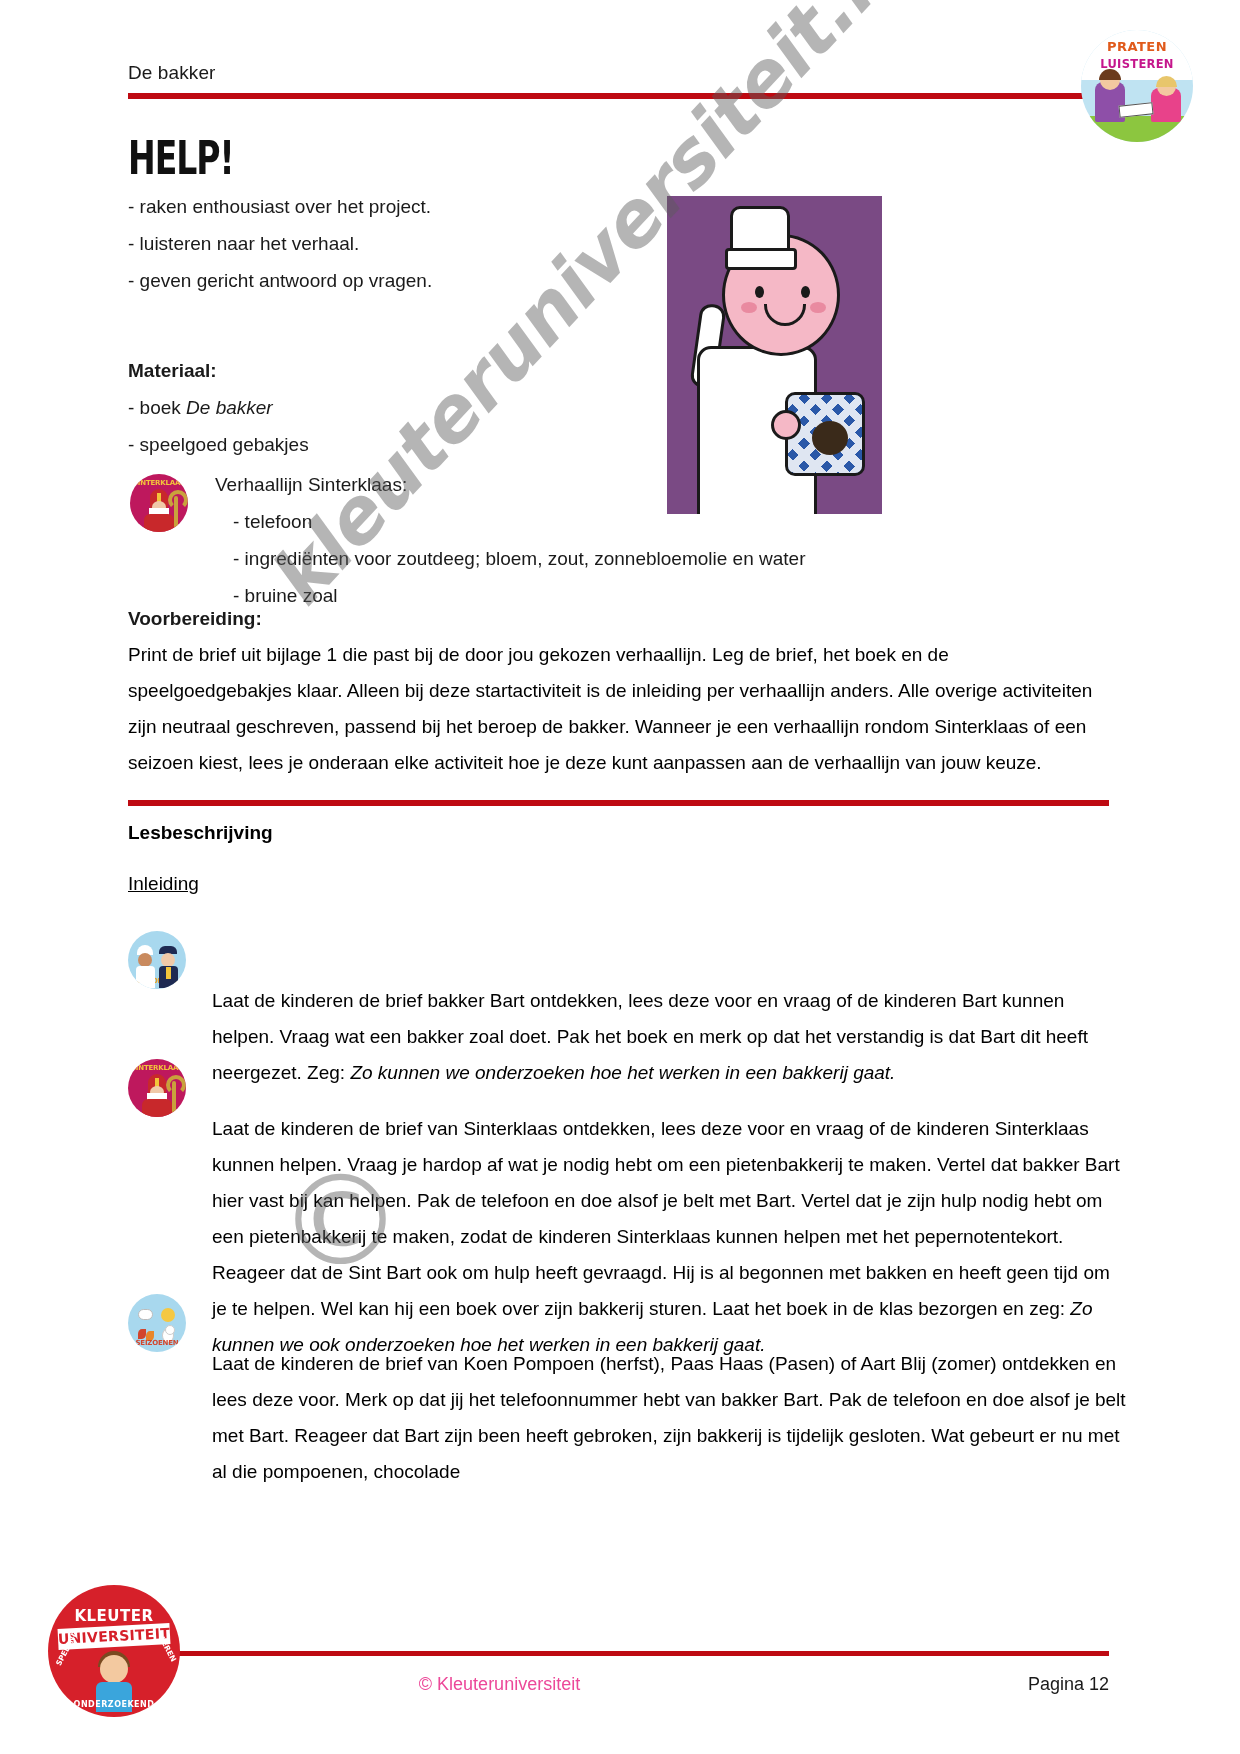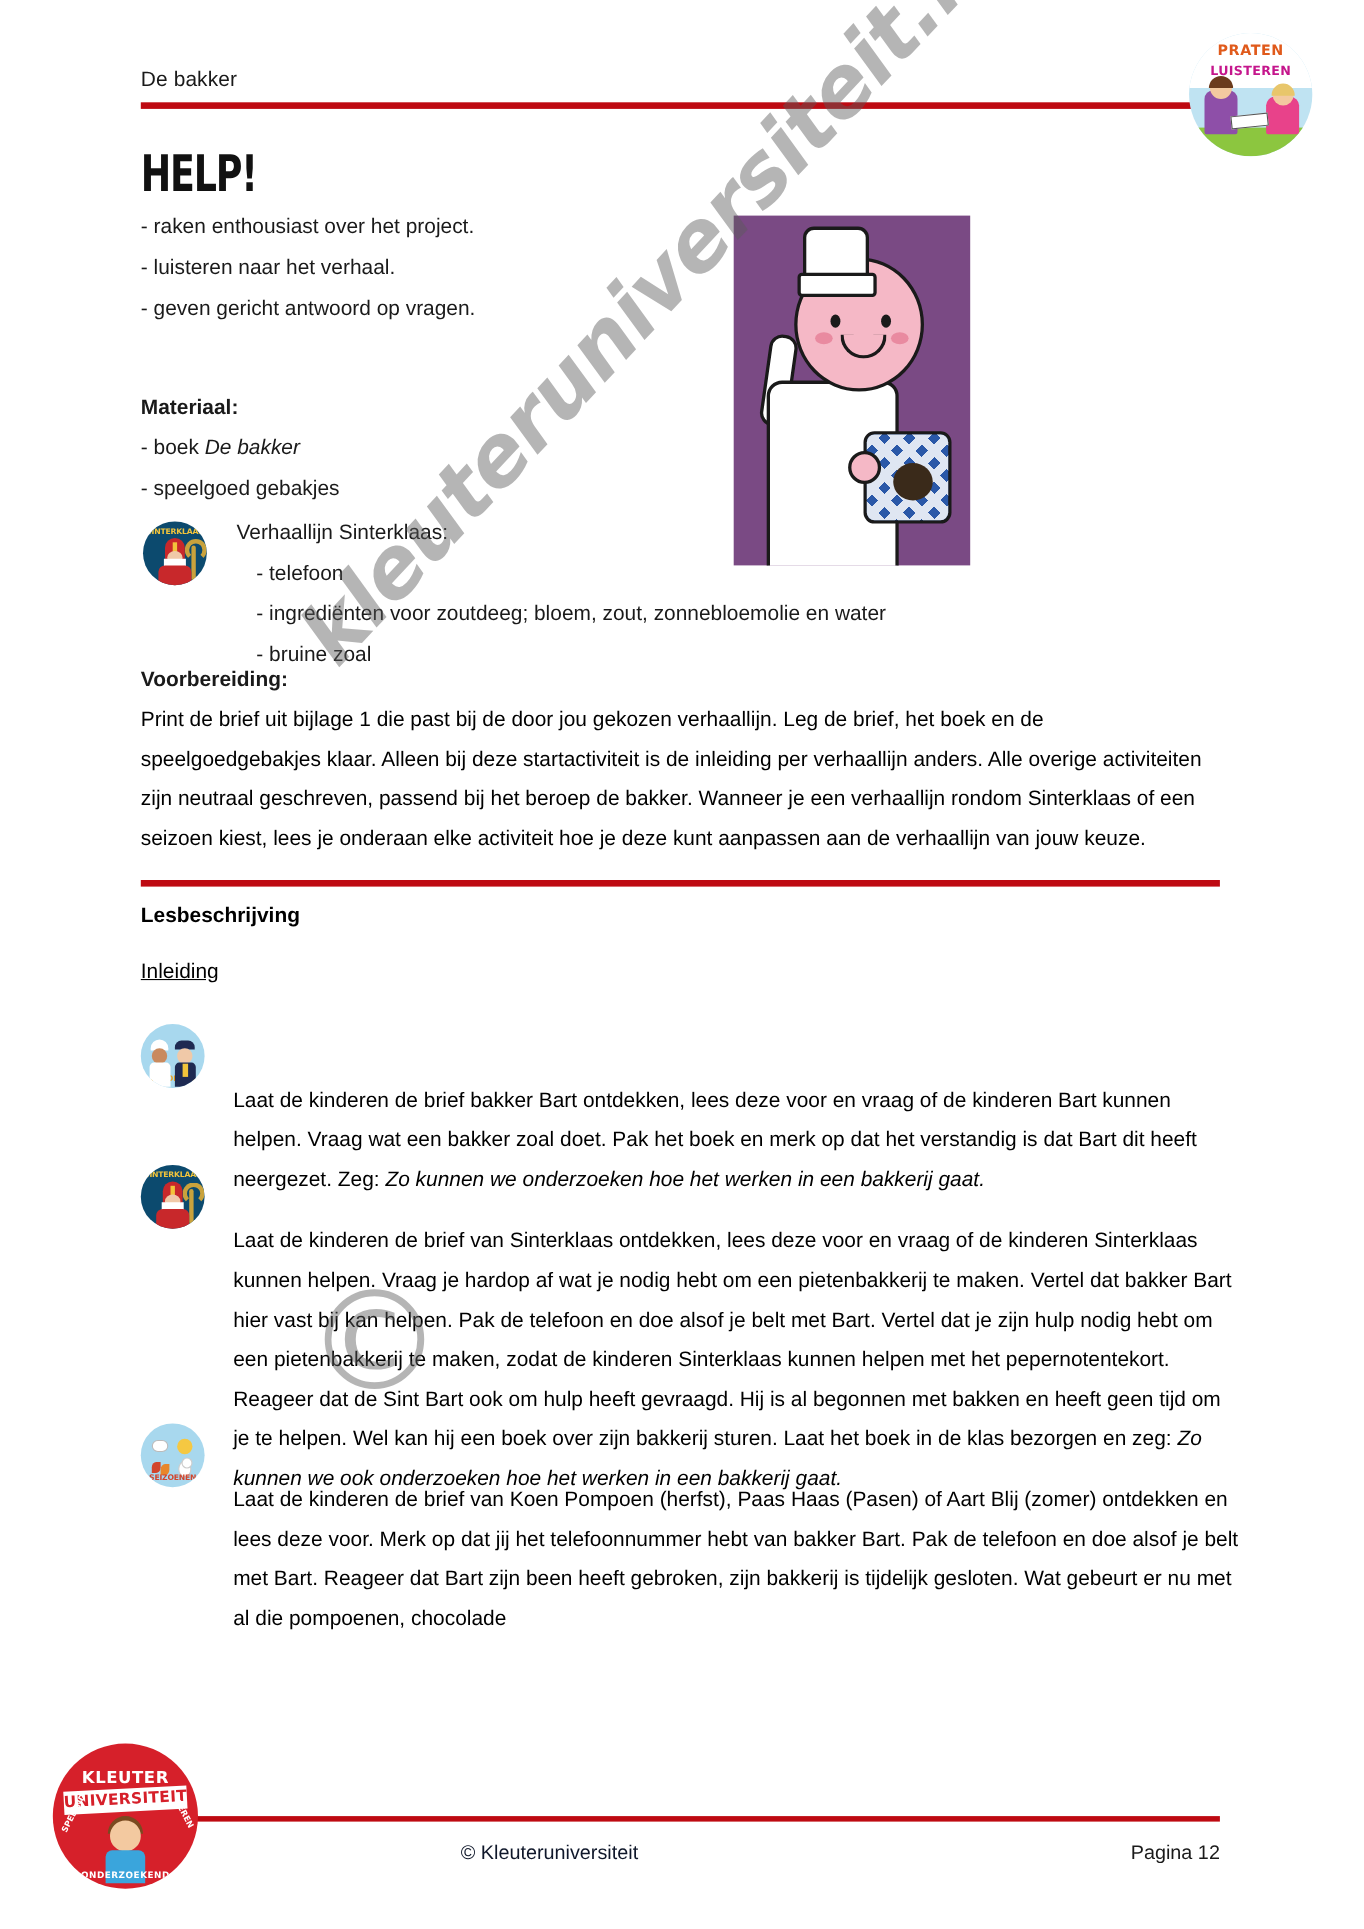--- a/index.html
+++ b/index.html
@@ -274,21 +274,21 @@
     line-height: 36px;
   }
   .act1 { top: 925px; }
   .act2 { top: 1053px; }
   .act3 { top: 1288px; }
 
   
   .badge { position: relative; border-radius: 50%; overflow: hidden; }
 
   
-  .badge-sint { background: #0c4a6e; }
+  .badge-sint { background: #be185d; }
   .bs-title {
     position: absolute; top: 5px; left: 0; width: 100%;
     text-align: center; font-size: 7px; font-weight: 700;
     color: #F2C43B; font-family: "DejaVu Sans", sans-serif;
     letter-spacing: -0.2px;
   }
   .bs-mitre {
     position:absolute; left:50%; top:15px; margin-left:-9px;
     width:18px; height:20px; background:#C8282B; border-radius:9px 9px 2px 2px;
   }
@@ -448,21 +448,21 @@
     font-family:"DejaVu Sans", sans-serif;
     font-size:7.5px; font-weight:700; color:#ffffff;
     transform: rotate(62deg); transform-origin:right top;
   }
 
   .footer-center {
     position: absolute;
     left: 0; top: 1674px; width: 999px;
     text-align: center;
     font-size: 18px;
-    color: #0f172a;
+    color: #ec4899;
   }
   .footer-page {
     position: absolute;
     right: 131px; top: 1674px;
     font-size: 18px;
     color: #1a1a1a;
   }
 </style>
 </head>
 <body>

